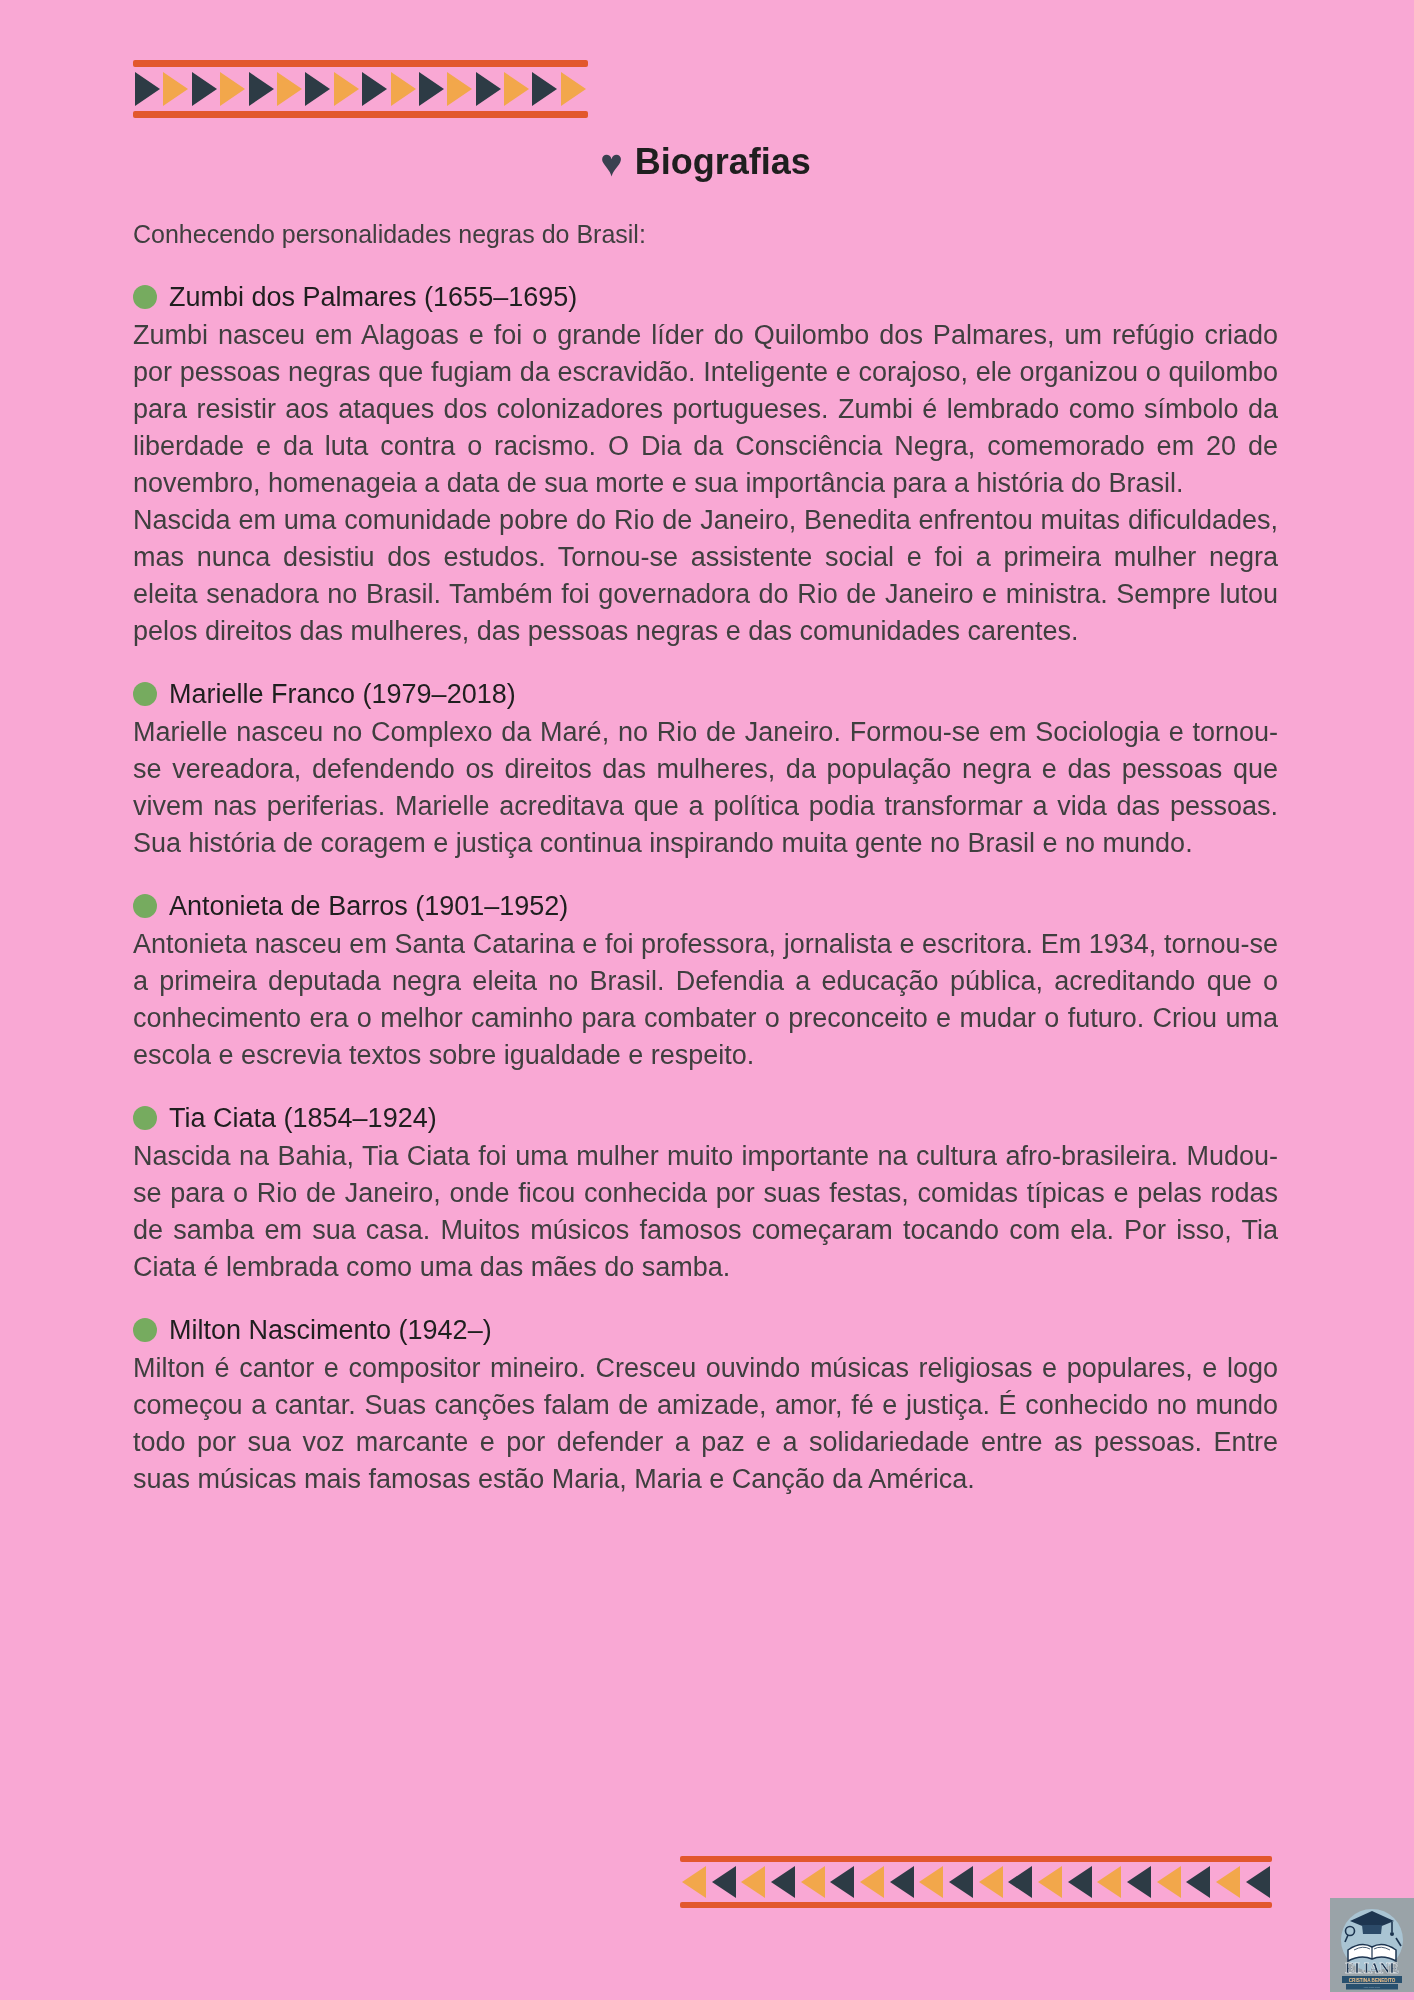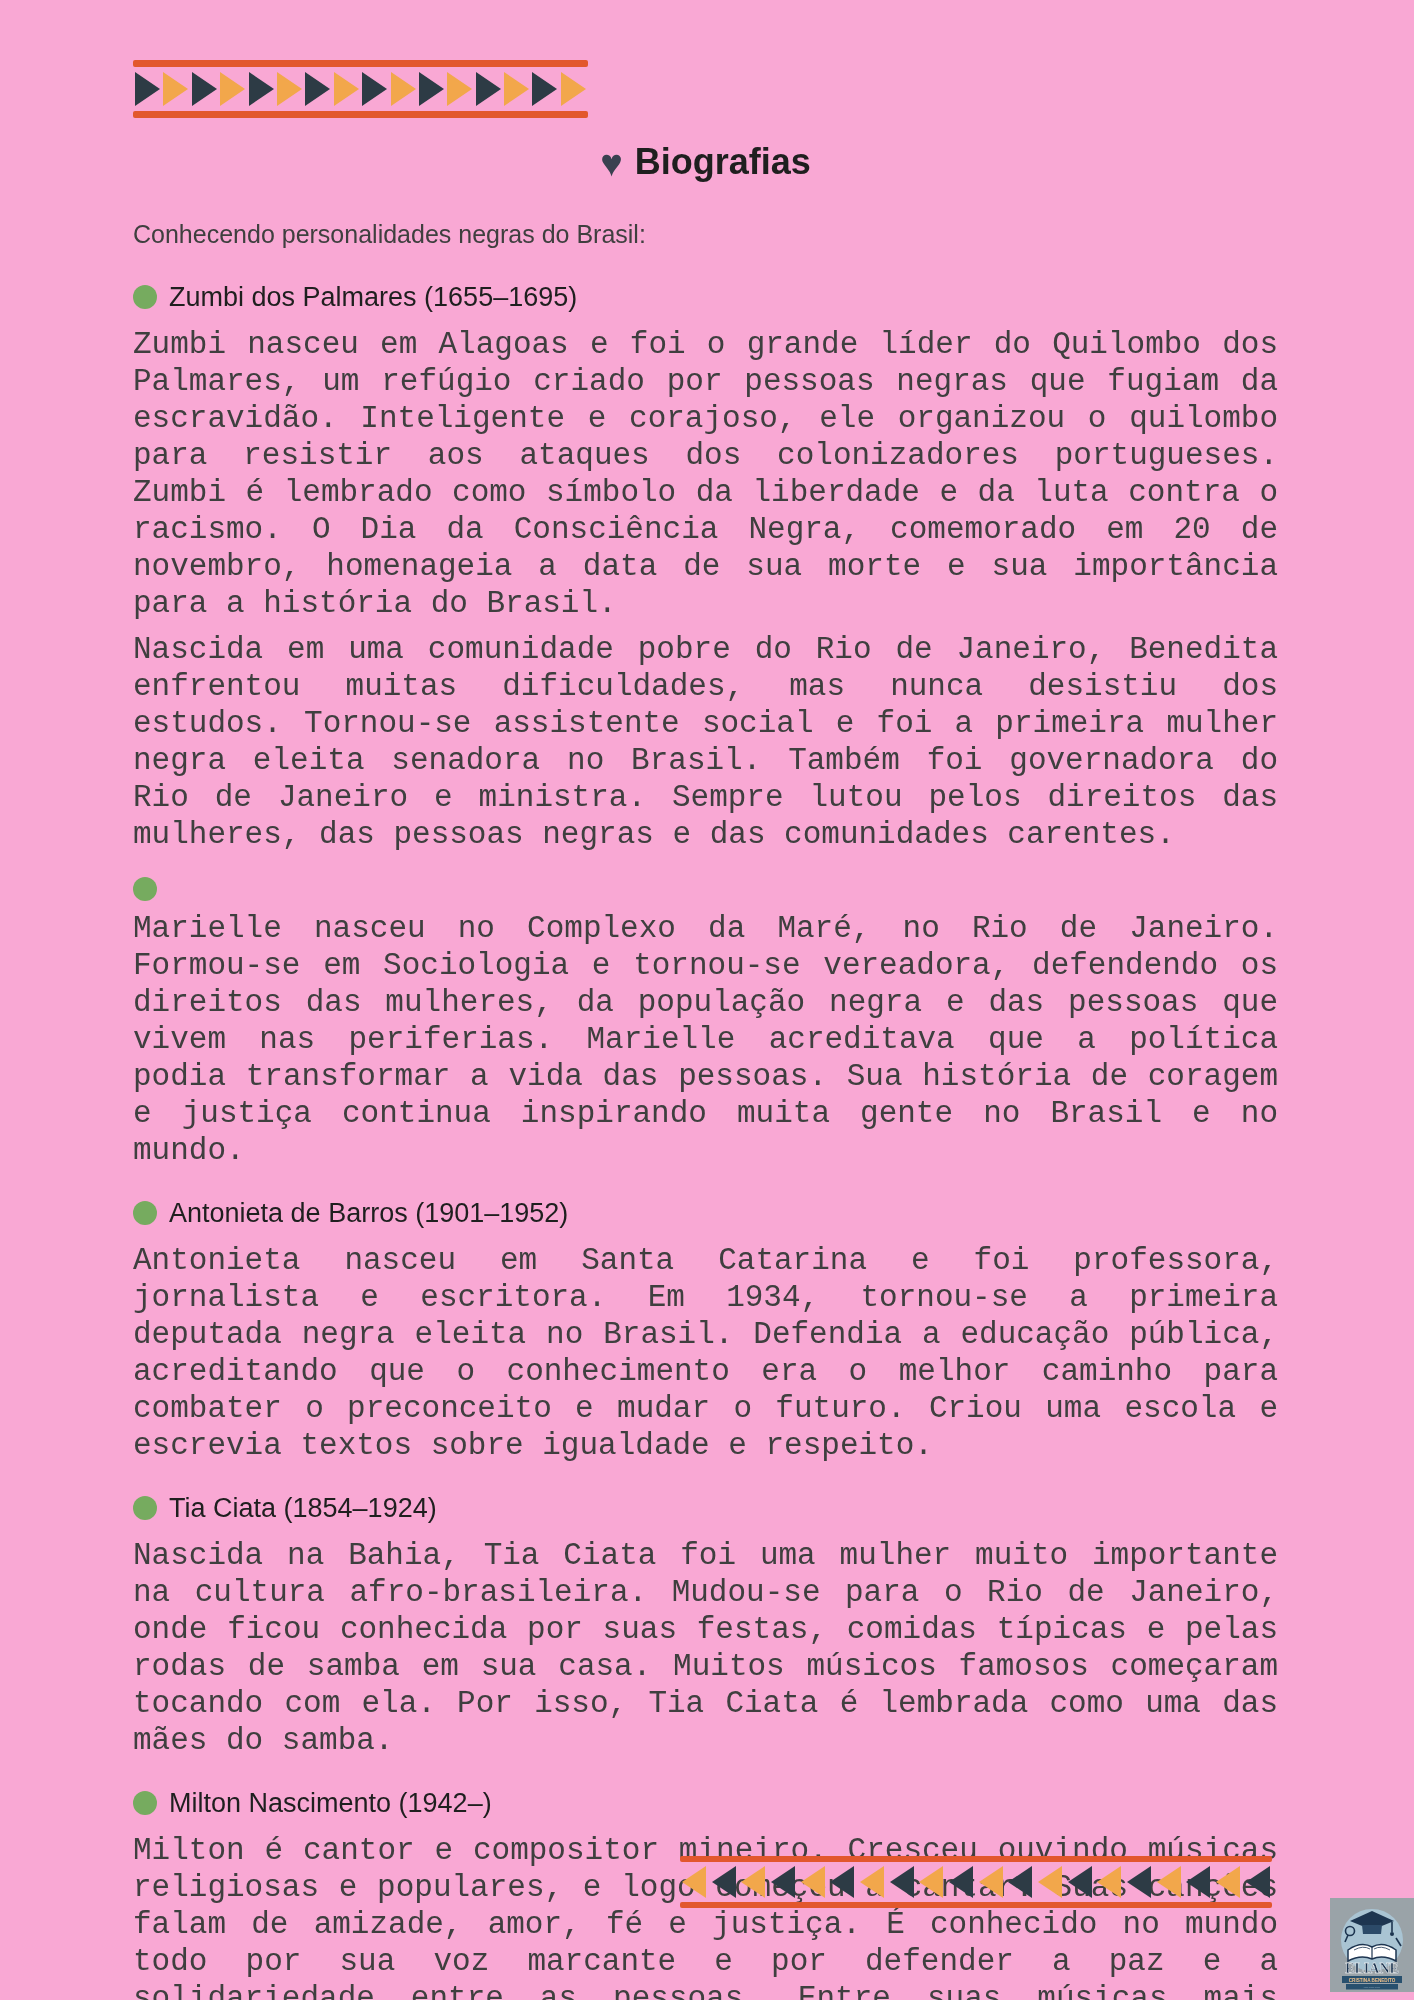--- a/index.html
+++ b/index.html
@@ -37,21 +37,21 @@
 
   
   .title{margin-top:22px;text-align:center;font-size:36px;font-weight:700;color:var(--heading_color);line-height:44px;}
   .heart{color:#3a4150;font-size:38px;vertical-align:-2px;margin-right:12px;}
 
   .intro{margin-top:30px;font-size:25px;color:var(--body_color);line-height:38px;}
 
   
   .bio-heading{margin-top:24px;display:flex;align-items:center;font-size:27px;font-weight:400;color:var(--heading_color);line-height:40px;}
   .bullet{flex:0 0 auto;width:24px;height:24px;border-radius:50%;background:var(--bullet_green);margin-right:12px;}
-  .bio-text{margin-top:9px;text-align:justify;font-size:31px;line-height:37px;color:var(--body_color);font-family:Liberation Mono, monospace;}
+  .bio-text{text-align:justify;font-size:27px;line-height:37px;color:var(--body_color);}
 
   
   .logo{position:absolute;left:1330px;top:1898px;width:84px;height:94px;border-radius:0;overflow:hidden;}
   .logo svg{display:block;width:84px;height:94px;}
 </style>
 </head>
 <body>
 
 <div class="page">
 
@@ -92,20 +92,21 @@
       <p class="bio-text">Zumbi nasceu em Alagoas e foi o grande líder do Quilombo dos Palmares, um refúgio criado por pessoas negras que fugiam da escravidão. Inteligente e corajoso, ele organizou o quilombo para resistir aos ataques dos colonizadores portugueses. Zumbi é lembrado como símbolo da liberdade e da luta contra o racismo. O Dia da Consciência Negra, comemorado em 20 de novembro, homenageia a data de sua morte e sua importância para a história do Brasil.</p>
     </div>
 
     <div class="bio-section">
       <p class="bio-text">Nascida em uma comunidade pobre do Rio de Janeiro, Benedita enfrentou muitas dificuldades, mas nunca desistiu dos estudos. Tornou-se assistente social e foi a primeira mulher negra eleita senadora no Brasil. Também foi governadora do Rio de Janeiro e ministra. Sempre lutou pelos direitos das mulheres, das pessoas negras e das comunidades carentes.</p>
     </div>
 
     <div class="bio-section">
       <div class="bio-heading">
         <span class="bullet"></span>
+        <span>Marielle Franco (1979–2018)</span>
       </div>
       <p class="bio-text">Marielle nasceu no Complexo da Maré, no Rio de Janeiro. Formou-se em Sociologia e tornou-se vereadora, defendendo os direitos das mulheres, da população negra e das pessoas que vivem nas periferias. Marielle acreditava que a política podia transformar a vida das pessoas. Sua história de coragem e justiça continua inspirando muita gente no Brasil e no mundo.</p>
     </div>
 
     <div class="bio-section">
       <div class="bio-heading">
         <span class="bullet"></span>
         <span>Antonieta de Barros (1901–1952)</span>
       </div>
       <p class="bio-text">Antonieta nasceu em Santa Catarina e foi professora, jornalista e escritora. Em 1934, tornou-se a primeira deputada negra eleita no Brasil. Defendia a educação pública, acreditando que o conhecimento era o melhor caminho para combater o preconceito e mudar o futuro. Criou uma escola e escrevia textos sobre igualdade e respeito.</p>

